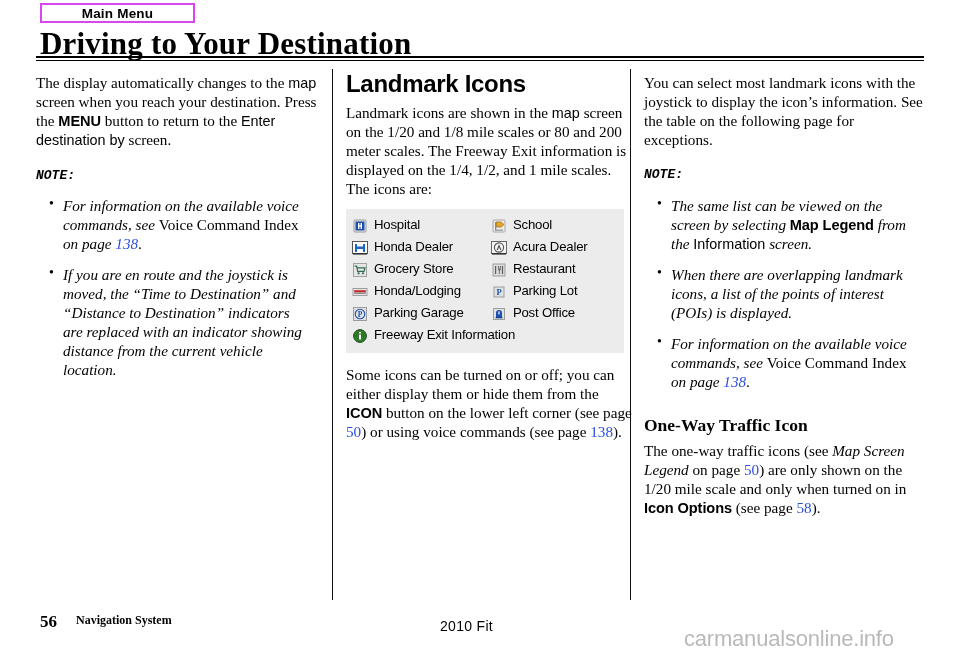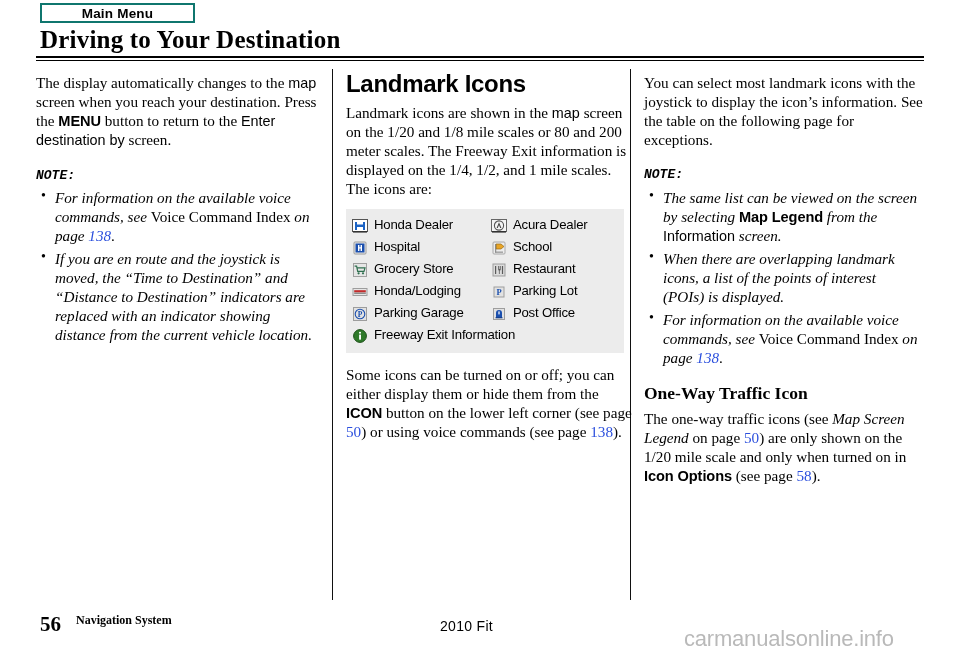--- a/index.html
+++ b/index.html
@@ -21,38 +21,38 @@
     position: absolute;
     left: 40px;
     top: 3px;
     width: 155px;
     height: 20px;
   }
   #main-menu-tab {
     width: 100%;
     height: 100%;
     box-sizing: border-box;
-    border: 2px solid #0f766e;
+    border: 2px solid #d946ef;
     background: #ffffff;
     font-family: "Liberation Sans", sans-serif;
     font-size: 13.5px;
     font-weight: bold;
     display: flex;
     align-items: center;
     justify-content: center;
     letter-spacing: .2px;
   }
 
   #page-title {
     position: absolute;
     left: 40px;
     top: 26px;
     font-family: "Liberation Serif", serif;
     font-weight: bold;
-    font-size: 25px;
+    font-size: 31px;
     letter-spacing: .2px;
     white-space: nowrap;
   }
 
   #title-rule {
     position: absolute;
     left: 36px;
     top: 56px;
     width: 888px;
     border-top: 2.5px solid #000;
@@ -102,21 +102,21 @@
   
   ul.notes {
     list-style: none;
     margin: 0;
     padding: 0;
   }
   ul.notes > li {
     position: relative;
     padding-left: 15px;
     font-style: italic;
-    margin: 4px;
+    margin: 12px;
   }
   ul.notes > li::before {
     content: "\2022";
     position: absolute;
     left: 1px;
     top: -1px;
     font-style: normal;
     font-size: 14px;
   }
 
@@ -168,21 +168,21 @@
   }
   .ic-pad { margin-right: 4px; }
 
   
   #footer-page-no {
     position: absolute;
     left: 40px;
     top: 612px;
     font-family: "Liberation Serif", serif;
     font-weight: bold;
-    font-size: 21px;
+    font-size: 17px;
   }
   #footer-section {
     position: absolute;
     left: 76px;
     top: 613px;
     font-family: "Liberation Serif", serif;
     font-weight: bold;
     font-size: 12px;
   }
   #footer-model {
@@ -241,20 +241,44 @@
     <h2 class="sec">Landmark Icons</h2>
 
     <p><span>Landmark icons are shown in the </span><span class="sans">map</span><span> screen on the 1/20 and 1/8 mile scales or 80 and 200 meter scales. The Freeway Exit information is displayed on the 1/4, 1/2, and 1 mile scales. The icons are:</span></p>
 
     <div id="icon-table">
 
       <div class="icon-row">
         <div class="icon-cell c1">
           <span class="ic ic-pad">
             <svg width="16" height="16" viewBox="0 0 16 16">
+              <rect x="2" y="2" width="12" height="12" rx="1" fill="#e9e9e9" stroke="#9a9a9a" stroke-width="1"></rect>
+              <rect x="3.5" y="3.5" width="9" height="9" fill="#1b4fae"></rect>
+              <path d="M6 5h1.4v2.3h1.2V5H10v6H8.6V8.6H7.4V11H6z" fill="#ffffff"></path>
+            </svg>
+          </span>
+          <span class="lbl">Hospital</span>
+        </div>
+        <div class="icon-cell c2">
+          <span class="ic ic-pad">
+            <svg width="16" height="16" viewBox="0 0 16 16">
+              <rect x="2" y="2" width="12" height="12" rx="1" fill="#ededed" stroke="#a8a8a8" stroke-width="1"></rect>
+              <path d="M5 4h5l3 2.5-3 2.5H5z" fill="#e8a527" stroke="#9a6b12" stroke-width=".7"></path>
+              <rect x="4.2" y="4" width="1" height="8.5" fill="#7b7b7b"></rect>
+              <rect x="4" y="11.6" width="8" height="1.1" fill="#8a8a8a"></rect>
+            </svg>
+          </span>
+          <span class="lbl">School</span>
+        </div>
+      </div>
+
+      <div class="icon-row">
+        <div class="icon-cell c1">
+          <span class="ic ic-pad">
+            <svg width="16" height="16" viewBox="0 0 16 16">
               <rect x="0.5" y="1.5" width="15" height="12" fill="#ffffff" stroke="#555" stroke-width="1"></rect>
               <path d="M3 4h2v2.5h6V4h2v8h-2V9H5v3H3z" fill="#1c63c4"></path>
               <rect x="1" y="13" width="14" height="1.6" fill="#333"></rect>
             </svg>
           </span>
           <span class="lbl">Honda Dealer</span>
         </div>
         <div class="icon-cell c2">
           <span class="ic ic-pad">
             <svg width="16" height="16" viewBox="0 0 16 16">
@@ -265,44 +289,20 @@
             </svg>
           </span>
           <span class="lbl">Acura Dealer</span>
         </div>
       </div>
 
       <div class="icon-row">
         <div class="icon-cell c1">
           <span class="ic ic-pad">
             <svg width="16" height="16" viewBox="0 0 16 16">
-              <rect x="2" y="2" width="12" height="12" rx="1" fill="#e9e9e9" stroke="#9a9a9a" stroke-width="1"></rect>
-              <rect x="3.5" y="3.5" width="9" height="9" fill="#1b4fae"></rect>
-              <path d="M6 5h1.4v2.3h1.2V5H10v6H8.6V8.6H7.4V11H6z" fill="#ffffff"></path>
-            </svg>
-          </span>
-          <span class="lbl">Hospital</span>
-        </div>
-        <div class="icon-cell c2">
-          <span class="ic ic-pad">
-            <svg width="16" height="16" viewBox="0 0 16 16">
-              <rect x="2" y="2" width="12" height="12" rx="1" fill="#ededed" stroke="#a8a8a8" stroke-width="1"></rect>
-              <path d="M5 4h5l3 2.5-3 2.5H5z" fill="#e8a527" stroke="#9a6b12" stroke-width=".7"></path>
-              <rect x="4.2" y="4" width="1" height="8.5" fill="#7b7b7b"></rect>
-              <rect x="4" y="11.6" width="8" height="1.1" fill="#8a8a8a"></rect>
-            </svg>
-          </span>
-          <span class="lbl">School</span>
-        </div>
-      </div>
-
-      <div class="icon-row">
-        <div class="icon-cell c1">
-          <span class="ic ic-pad">
-            <svg width="16" height="16" viewBox="0 0 16 16">
               <rect x="1.5" y="1.5" width="13" height="13" fill="#e6e6e6" stroke="#a0a0a0" stroke-width="1"></rect>
               <path d="M2.6 4.2h2l1.1 5.2h6.3l1-3.6H5.3" fill="none" stroke="#2f6f4f" stroke-width="1.2"></path>
               <circle cx="6.6" cy="11.3" r="1.1" fill="#2f6f4f"></circle>
               <circle cx="11" cy="11.3" r="1.1" fill="#2f6f4f"></circle>
             </svg>
           </span>
           <span class="lbl">Grocery Store</span>
         </div>
         <div class="icon-cell c2">
           <span class="ic ic-pad">

